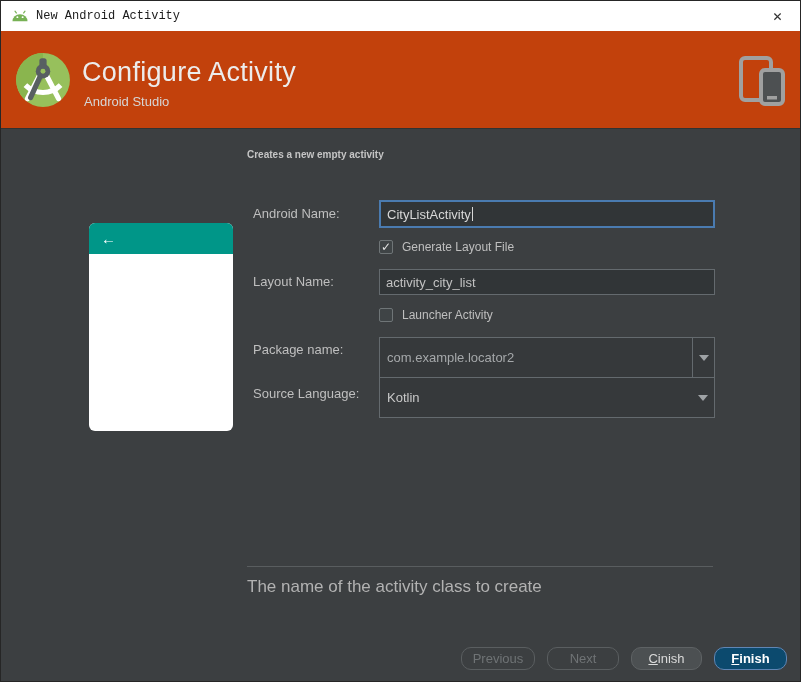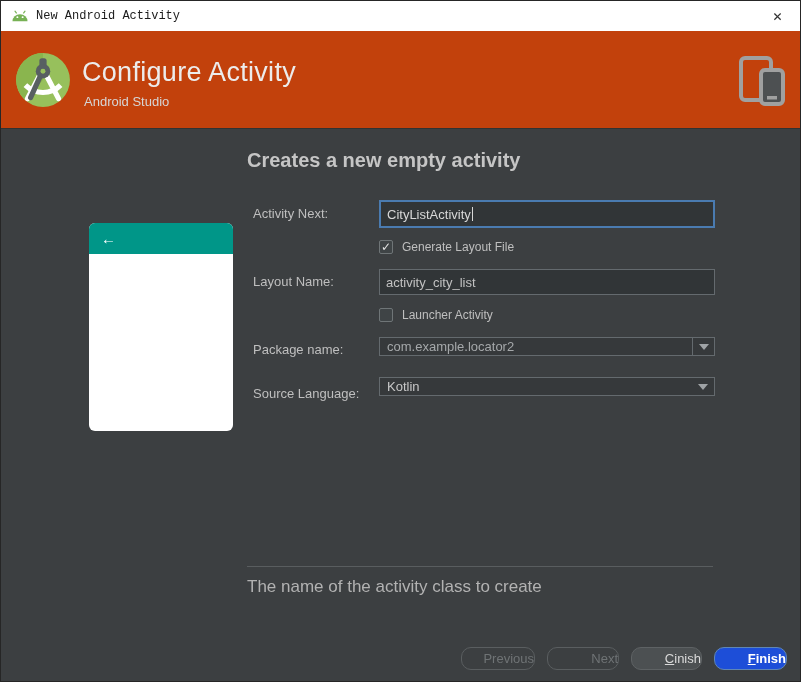--- a/index.html
+++ b/index.html
@@ -45,21 +45,21 @@
     position: absolute; left: 83px; top: 63px;
     font-size: 13px; color: #d6d6d6;
   }
   .header .devices { position: absolute; left: 733px; top: 22px; width: 56px; height: 56px; }
 
   
   .content { position: absolute; top: 129px; left: 0; right: 0; bottom: 0; background: #3c3f41; }
 
   .heading {
     position: absolute; left: 246px; top: 19px;
-    font-size: 20px; font-weight: bold; color: #c5c5c5;
+    font-size: 10px; font-weight: bold; color: #c5c5c5;
   }
 
   
   .preview {
     position: absolute; left: 88px; top: 93px; width: 144px; height: 208px;
     border-radius: 6px; overflow: hidden; background: #ffffff;
   }
   .preview .bar {
     height: 31px; background: #009688;
     display: flex; align-items: center;
@@ -85,45 +85,45 @@
 
   .check-row { position: absolute; left: 378px; display: flex; align-items: center; }
   .checkbox {
     width: 14px; height: 14px; border: 1px solid #6f7577; background: #3f4446;
     border-radius: 2px; display: flex; align-items: center; justify-content: center;
     font-size: 12px; color: #e3e3e3; line-height: 1;
   }
   .check-label { margin-left: 9px; font-size: 12px; color: #bfbfbf; }
 
   .combo {
-    height: 19px; background: #36393b; border: 1px solid #646a6e;
+    height: 41px; background: #36393b; border: 1px solid #646a6e;
     display: flex; align-items: center;
   }
   .combo .value {
     flex: 1; padding: 0 7px; color: #a5a8aa; white-space: nowrap; overflow: hidden;
   }
   .combo .value.bright { color: #c8c8c8; }
   .combo .arrow-btn {
     width: 22px; align-self: stretch; display: flex; align-items: center; justify-content: center;
   }
   .combo .arrow-btn.split { border-left: 1px solid #646a6e; }
   .tri { width: 0; height: 0; border-left: 5px solid transparent; border-right: 5px solid transparent; border-top: 6px solid #9fa3a6; }
 
   .separator { position: absolute; left: 246px; width: 466px; height: 1px; background: #595d5f; top: 436px; }
   .hint { position: absolute; left: 246px; top: 447px; font-size: 17px; color: #b2b2b2; }
 
   
   .btn {
     position: absolute; top: 517px; height: 23px;
-    display: flex; align-items: center; justify-content: flex-end;
+    display: flex; align-items: center; justify-content: center;
     font-size: 13px; border-radius: 10px; cursor: default;
   }
   .btn.ghost { background: transparent; border: 1px solid #5a5e60; color: #6f7375; }
   .btn.normal { background: #4c5052; border: 1px solid #5e6264; color: #dadada; }
-  .btn.primary { background: #1d4ed8; border: 1px solid #5f86b5; color: #ffffff; font-weight: bold; }
+  .btn.primary { background: #0c4a6e; border: 1px solid #5f86b5; color: #ffffff; font-weight: bold; }
   .btn .mn { text-decoration: underline; }
 </style>
 </head>
 <body>
 
 <div class="window">
 
   <div class="titlebar">
     <svg class="app-icon" viewBox="0 0 24 17">
       <line x1="7.5" y1="5" x2="5" y2="1.5" stroke="#77b155" stroke-width="1.6"></line>
@@ -164,21 +164,21 @@
   <div class="content">
 
     <div class="heading">Creates a new empty activity</div>
 
     <div class="preview">
       <div class="bar">
         <span class="back">←</span>
       </div>
     </div>
 
-    <div class="flabel" style="top:76px">Activity Next:</div>
+    <div class="flabel" style="top:76px">Android Name:</div>
     <div class="field text-input focused" style="top:70px">
       <span>CityListActivity</span>
         <span class="caret"></span>
     </div>
 
     <div class="check-row" style="top:110px">
       <span class="checkbox">✓</span>
       <span class="check-label">Generate Layout File</span>
     </div>
 

